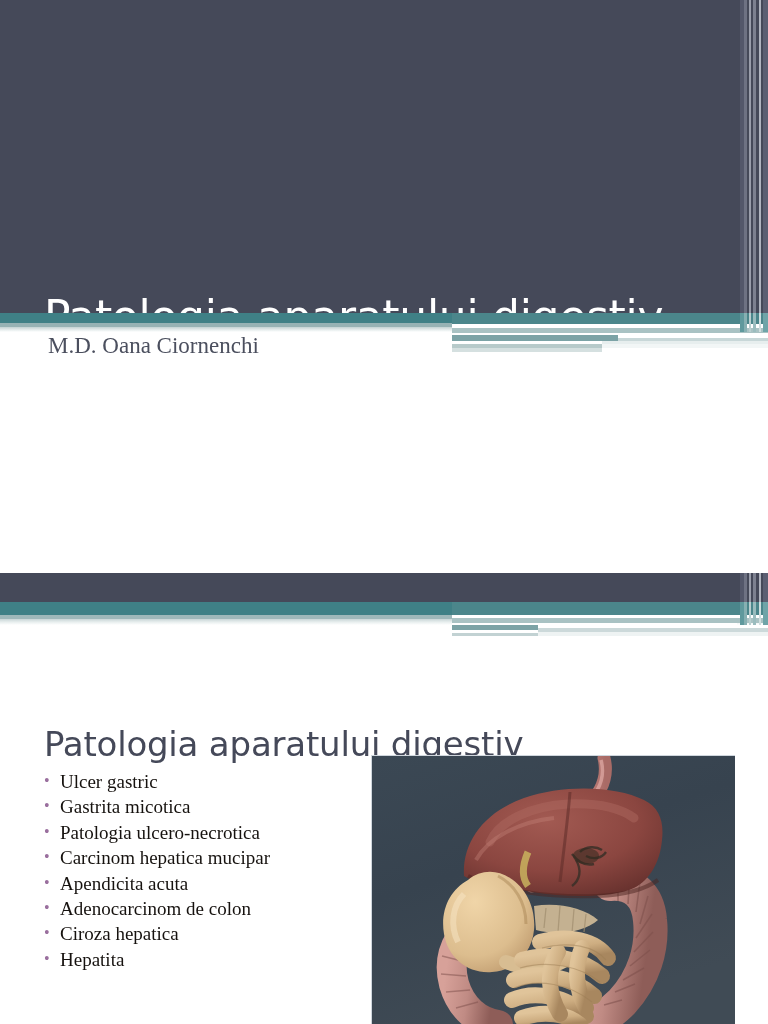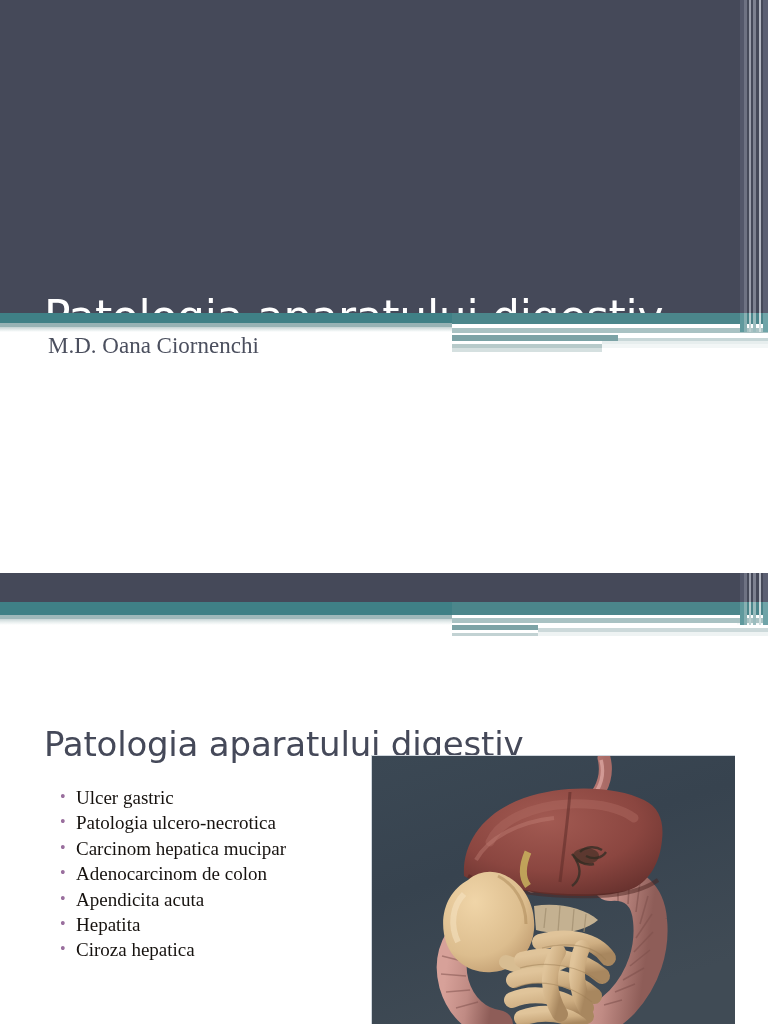--- a/index.html
+++ b/index.html
@@ -154,21 +154,21 @@
     letter-spacing: -0.2px;
     white-space: nowrap;
   }
 
   
   .bullets {
     position: absolute;
     left: 40px;
     top: 196px;
     width: 330px;
-    margin: 16px;
+    margin: 0;
     padding: 0;
     list-style: none;
   }
   .bullets li {
     position: relative;
     padding-left: 20px;
     font-family: "Liberation Serif", serif;
     font-size: 19px;
     line-height: 25.4px;
     color: #16120f;
@@ -281,26 +281,27 @@
       <i style="left:9px;  top:29px; width:2px;  height:23px; background:#b9cfd0;"></i>
       <i style="left:13px; top:29px; width:3px;  height:23px; background:#9abcbe;"></i>
       <i style="left:19px; top:29px; width:2px;  height:23px; background:#cfdedf;"></i>
       <i style="left:23px; top:29px; width:5px;  height:23px; background:#6fa4a8;"></i>
     </div>
 
     <h2 class="s2-title">Patologia aparatului digestiv</h2>
 
     <ul class="bullets">
       <li>Ulcer gastric</li>
+      <li>Gastrita micotica</li>
       <li>Patologia ulcero-necrotica</li>
       <li>Carcinom hepatica mucipar</li>
+      <li>Apendicita acuta</li>
       <li>Adenocarcinom de colon</li>
-      <li>Apendicita acuta</li>
+      <li>Ciroza hepatica</li>
       <li>Hepatita</li>
-      <li>Ciroza hepatica</li>
     </ul>
 
     <figure class="anatomy" style="margin:0;" aria-label="3D render of human digestive organs: liver, stomach, small intestine, colon and esophagus">
       <svg width="364" height="269" viewBox="0 0 364 269">
         <defs>
           <linearGradient id="bg" x1="0" y1="0" x2="0.45" y2="1">
             <stop offset="0%" stop-color="#3b4854"></stop>
             <stop offset="45%" stop-color="#37434f"></stop>
             <stop offset="100%" stop-color="#404b55"></stop>
           </linearGradient>

